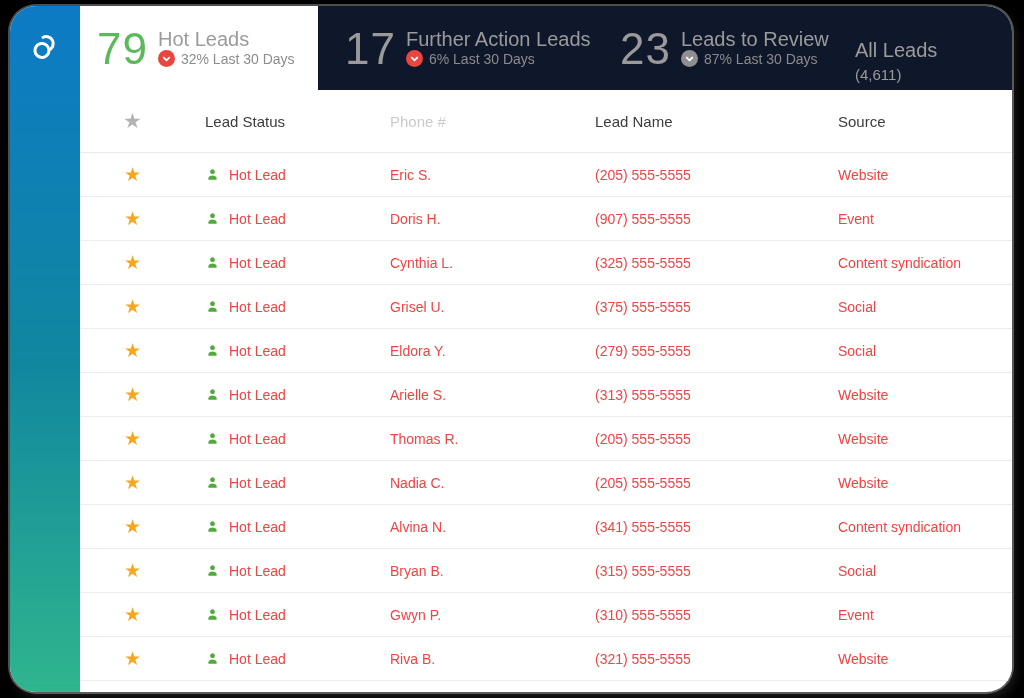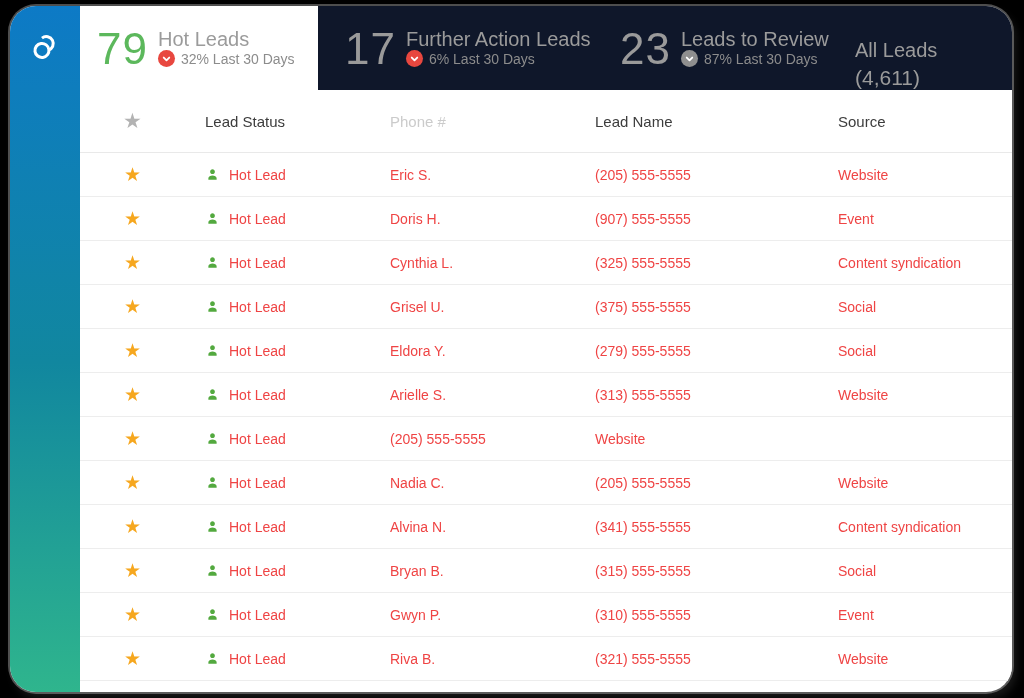--- a/index.html
+++ b/index.html
@@ -35,21 +35,21 @@
   .stat-texts{margin-left:10px;padding-top:2px;}
   .stat-label{font-size:20px;color:#9b9b9b;line-height:22px;white-space:nowrap;margin-top:38px;}
   .stat-trend{display:flex;align-items:center;}
   .trend-badge{width:17px;height:17px;border-radius:50%;display:inline-flex;align-items:center;justify-content:center;flex:0 0 17px;}
   .trend-badge.red{background:#e8473f;}
   .trend-badge.graybadge{background:#8f8f8f;}
   .trend-badge svg{display:block;}
   .trend-text{font-size:14px;color:#8c8c8c;margin-left:6px;white-space:nowrap;}
   .all-leads{flex:1;padding-top:32px;padding-left:10px;box-sizing:border-box;}
   .all-leads-label{font-size:20px;color:#9b9b9b;line-height:24px;}
-  .all-leads-count{font-size:21px;color:#9b9b9b;margin-top:4px;}
+  .all-leads-count{font-size:15px;color:#9b9b9b;margin-top:4px;}
   
   .grid-row{display:grid;grid-template-columns:105px 185px 205px 243px 1fr;align-items:center;}
   .col{padding-left:20px;box-sizing:border-box;white-space:nowrap;overflow:hidden;}
   .col-star{padding-left:0;display:flex;justify-content:center;}
   .thead{height:62px;flex:0 0 62px;border-bottom:1px solid #e9e9e9;background:#fff;}
   .th{font-size:15px;font-weight:normal;color:#3c3c3c;}
   .th.muted{color:#cbcbcb;}
   .head-star{color:#b3b3b3;font-size:21px;}
   .tbody{flex:1;}
   .row{height:43px;border-bottom:1px solid #ededed;background:#fff;}
@@ -251,20 +251,21 @@
       <span class="row-star">★</span>
     </div>
     <div class="col cell status-wrap">
       <span class="person">
         <svg width="15" height="15" viewBox="0 0 24 24" fill="#53a93f">
                 <path d="M12 11.2c2.1 0 3.8-1.7 3.8-3.8S14.1 3.6 12 3.6 8.2 5.3 8.2 7.4s1.7 3.8 3.8 3.8zm0 2.2c-2.9 0-6.6 1.5-6.6 4.4v2.6h13.2v-2.6c0-2.9-3.7-4.4-6.6-4.4z"></path>
               </svg>
       </span>
       <span>Hot Lead</span>
     </div>
+    <div class="col cell">Thomas R.</div>
     <div class="col cell">(205) 555-5555</div>
     <div class="col cell">Website</div>
   </div>
 
   <div class="row grid-row">
     <div class="col col-star">
       <span class="row-star">★</span>
     </div>
     <div class="col cell status-wrap">
       <span class="person">

